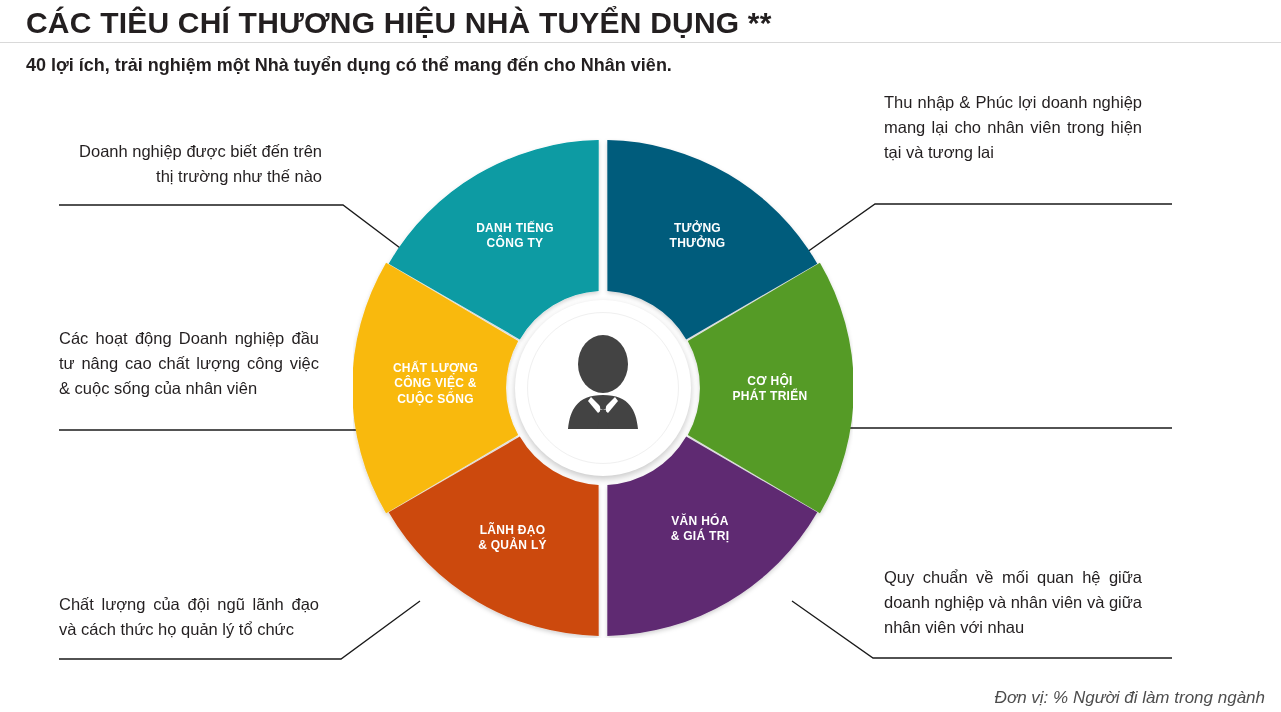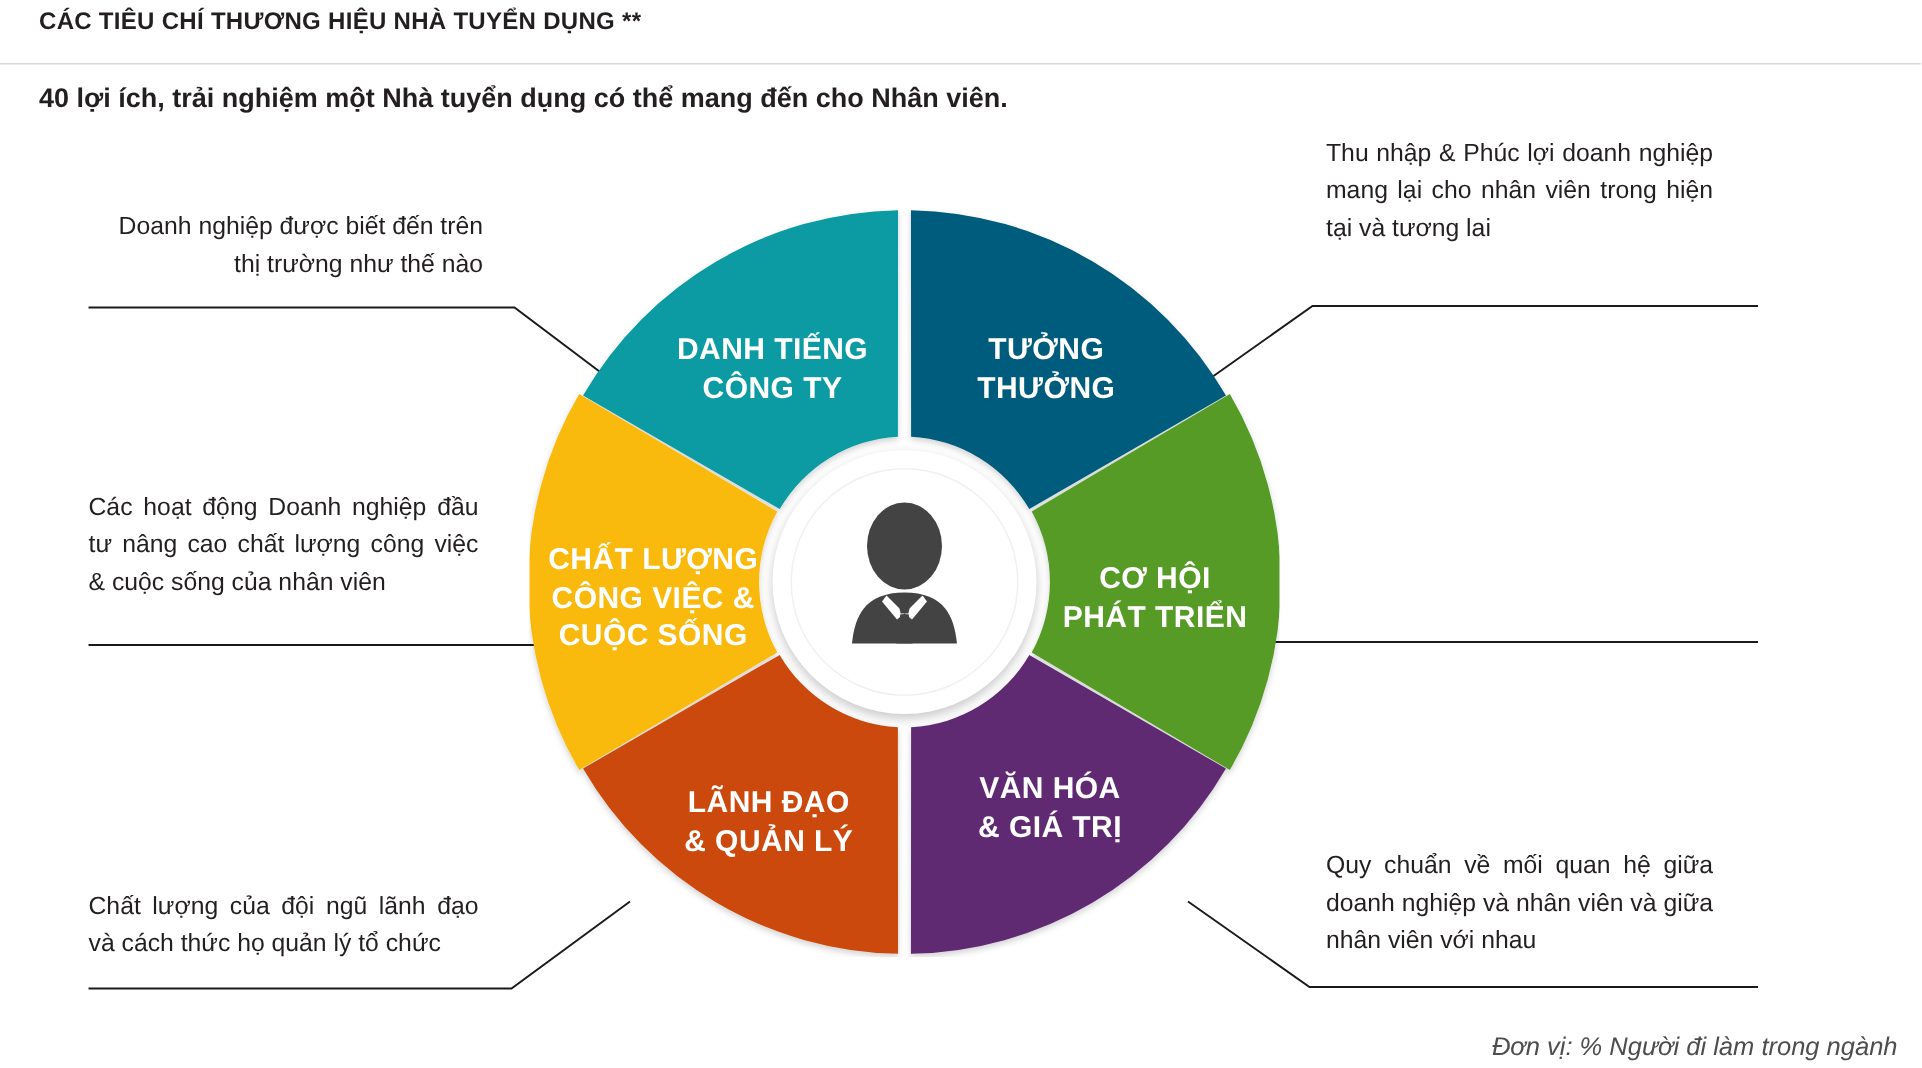--- a/index.html
+++ b/index.html
@@ -18,21 +18,21 @@
     height: 712px;
     background: #ffffff;
     overflow: hidden;
   }
 
   
   .title {
     position: absolute;
     left: 26px;
     top: 6px;
-    font-size: 16px;
+    font-size: 30px;
     font-weight: bold;
     letter-spacing: 0.2px;
     color: #231f20;
     white-space: nowrap;
   }
   .header-rule {
     position: absolute;
     left: 0;
     top: 42px;
     width: 1281px;
@@ -82,21 +82,21 @@
     align-items: center;
     justify-content: center;
     overflow: hidden;
   }
 
   
   .seg-label {
     position: absolute;
     color: #ffffff;
     font-weight: bold;
-    font-size: 20px;
+    font-size: 12px;
     line-height: 1.28;
     text-align: center;
     letter-spacing: 0.3px;
     pointer-events: none;
     white-space: pre-line;
   }
 
   
   .callout {
     position: absolute;

